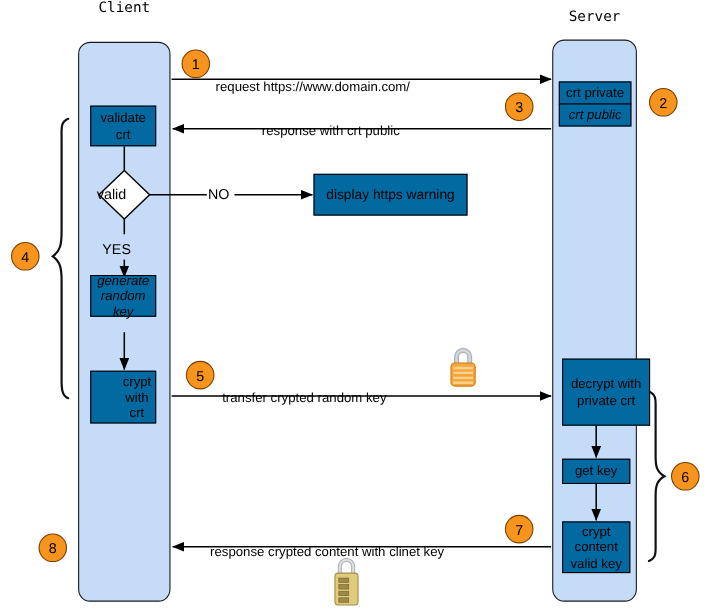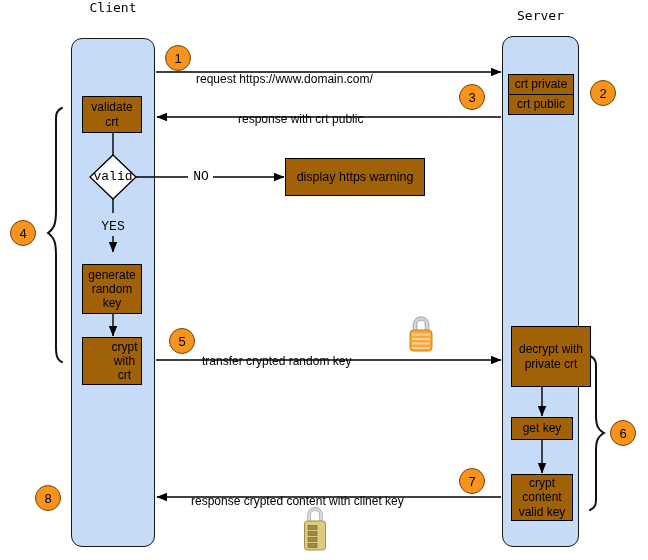--- a/index.html
+++ b/index.html
@@ -10,29 +10,29 @@
   .layer{position:absolute;left:0;top:0;pointer-events:none;}
   .lane{
     position:absolute;background:#c5dbf7;border:1.6px solid #1a1a1a;border-radius:11px;
     box-sizing:border-box;
   }
   .lane-label{
     position:absolute;text-align:center;
     font-family:"DejaVu Sans Mono","Liberation Mono",monospace;font-size:13px;
   }
   .node{
-    position:absolute;background:#a16207;border:1.2px solid #000;box-sizing:border-box;
+    position:absolute;background:#0369a1;border:1.2px solid #000;box-sizing:border-box;
     display:flex;align-items:center;justify-content:center;text-align:center;
     font-size:12px;line-height:1.17;padding:1px;
   }
   .floating-label{
     position:absolute;text-align:left;font-size:12px;margin-top:22px;
   }
   .small-label{
-    position:absolute;text-align:center;font-size:13px;font-family:Liberation Mono, monospace;
+    position:absolute;font-size:13px;
   }
   .badge{
     position:absolute;width:26px;height:26px;border-radius:50%;
     background:#f7941e;border:1.6px solid #7a4000;box-sizing:border-box;
     display:flex;align-items:center;justify-content:center;font-size:13px;
   }
 </style>
 </head>
 <body>
 
@@ -76,25 +76,25 @@
   </svg>
 
   <div class="lane-label" style="left:71px;top:0;width:84px;">Client</div>
   <div class="lane-label" style="left:502px;top:8px;width:77px;">Server</div>
 
   <div class="node" style="left:82px;top:96px;width:60px;height:37px;">validate crt</div>
   <div class="small-label" style="left:88px;top:169px;width:50px;">valid</div>
   <div class="small-label" style="left:93px;top:219px;width:40px;">YES</div>
   <div class="small-label" style="left:189px;top:169px;width:24px;background:#fff;">NO</div>
   <div class="node" style="left:285px;top:158px;width:140px;height:38px;font-size:12.5px;">display https warning</div>
-  <div class="node" style="left:82px;top:264px;width:60px;height:50px;">generate random key</div>
+  <div class="node" style="left:82px;top:250px;width:60px;height:38px;font-style:italic;">generate random key</div>
   <div class="node" style="left:82px;top:337px;width:60px;height:48px;padding-left:26px;">crypt with crt</div>
 
   <div class="node" style="left:508px;top:74px;width:66px;height:21px;">crt private</div>
-  <div class="node" style="left:508px;top:94px;width:66px;height:21px;">crt public</div>
+  <div class="node" style="left:508px;top:94px;width:66px;height:21px;font-style:italic;">crt public</div>
   <div class="node" style="left:511px;top:326px;width:80px;height:61px;">decrypt with private crt</div>
   <div class="node" style="left:511px;top:417px;width:62px;height:23px;">get key</div>
   <div class="node" style="left:511px;top:474px;width:62px;height:47px;">crypt content valid key</div>
 
   <div class="floating-label" style="left:196px;top:50px;width:260px;">request https://www.domain.com/</div>
   <div class="floating-label" style="left:238px;top:90px;width:220px;">response with crt public</div>
   <div class="floating-label" style="left:202px;top:332px;width:220px;">transfer crypted random key</div>
   <div class="floating-label" style="left:191px;top:472px;width:240px;">response crypted content with clinet key</div>
 
   <div class="badge" style="left:165px;top:45px;">

